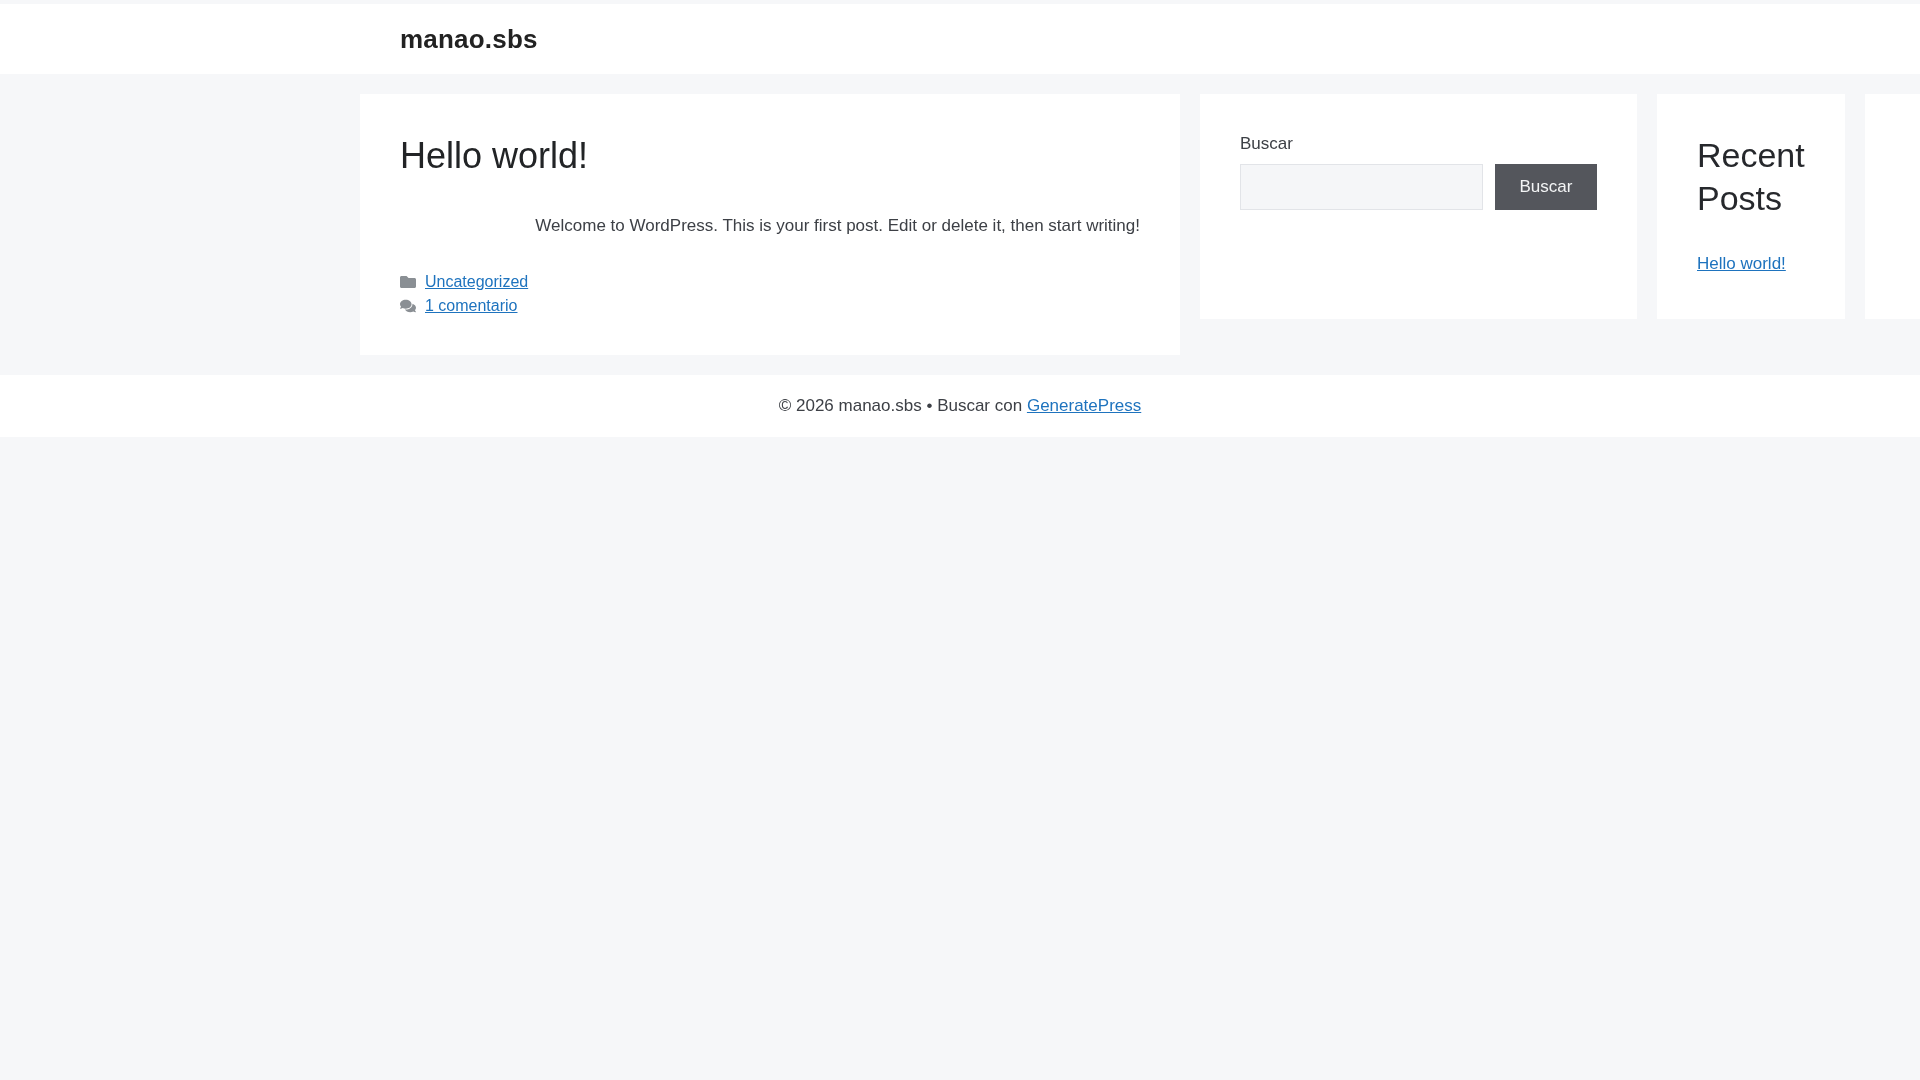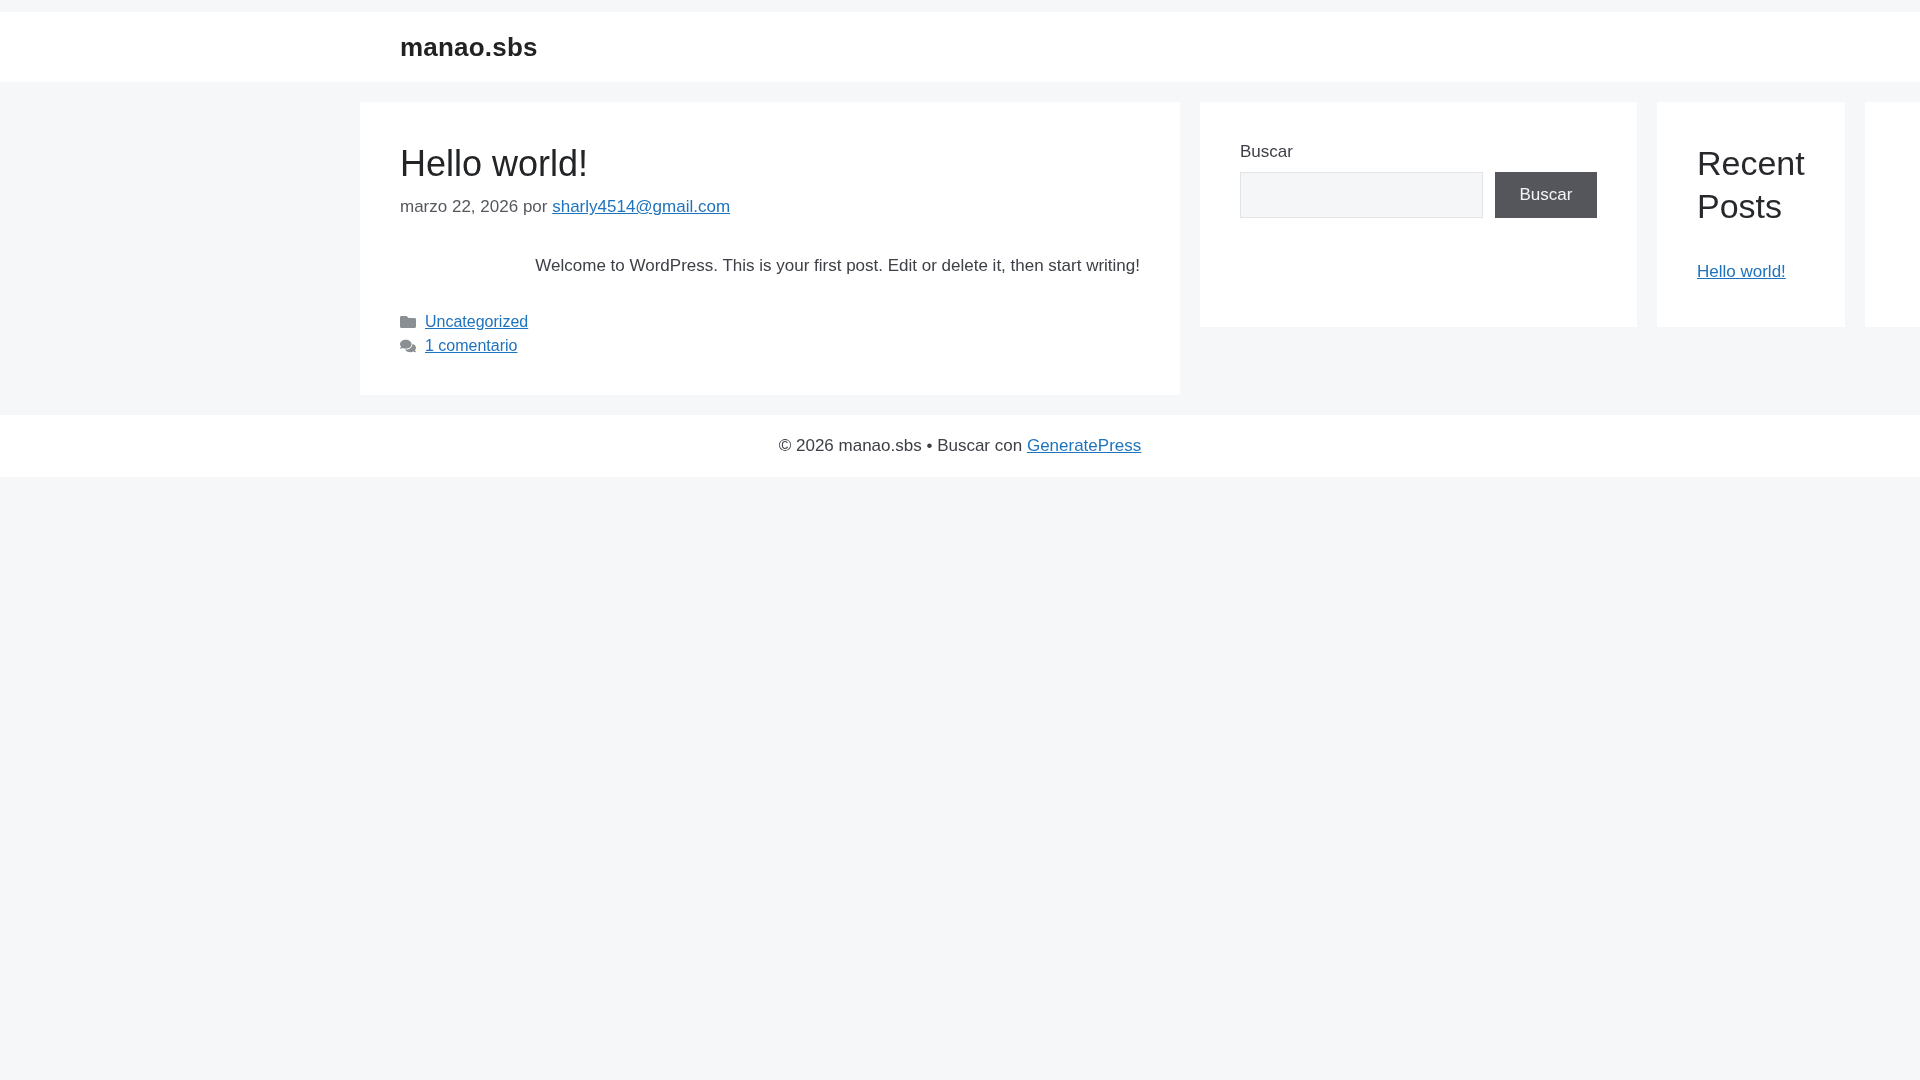--- a/index.html
+++ b/index.html
@@ -14,21 +14,21 @@
   a { color: #1e73be; text-decoration: underline; }
 
   
   .site-header {
     background: #ffffff;
     height: 70px;
     width: 100%;
   }
   .header-inner {
     width: 1200px;
-    margin: 12px auto;
+    margin: 4px auto;
     padding: 8px 40px;
     height: 70px;
     display: flex;
     align-items: center;
   }
   .site-title {
     font-size: 26px;
     font-weight: 700;
     color: #222222;
     text-decoration: none;
@@ -161,25 +161,20 @@
   <div class="header-inner">
     <a class="site-title" href="#">manao.sbs</a>
   </div>
 </header>
 
 <div class="page">
 
   <main>
     <article class="card">
       <h1 class="entry-title">Hello world!</h1>
-      <div class="entry-meta">
-        <span>marzo 22, 2026</span>
-        <span>por</span>
-        <a href="#">sharly4514@gmail.com</a>
-      </div>
       <p class="entry-content">Welcome to WordPress. This is your first post. Edit or delete it, then start writing!</p>
       <footer class="entry-footer">
         <div class="meta-row">
           <span class="meta-icon">
             <svg viewBox="0 0 512 512" aria-hidden="true">
                 <path d="M464 128H272l-54-54c-6.1-6.1-14.3-10-23-10H48C21.5 64 0 85.5 0 112v288c0 26.5 21.5 48 48 48h416c26.5 0 48-21.5 48-48V176c0-26.5-21.5-48-48-48z"></path>
               </svg>
           </span>
           <a href="#">Uncategorized</a>
         </div>

